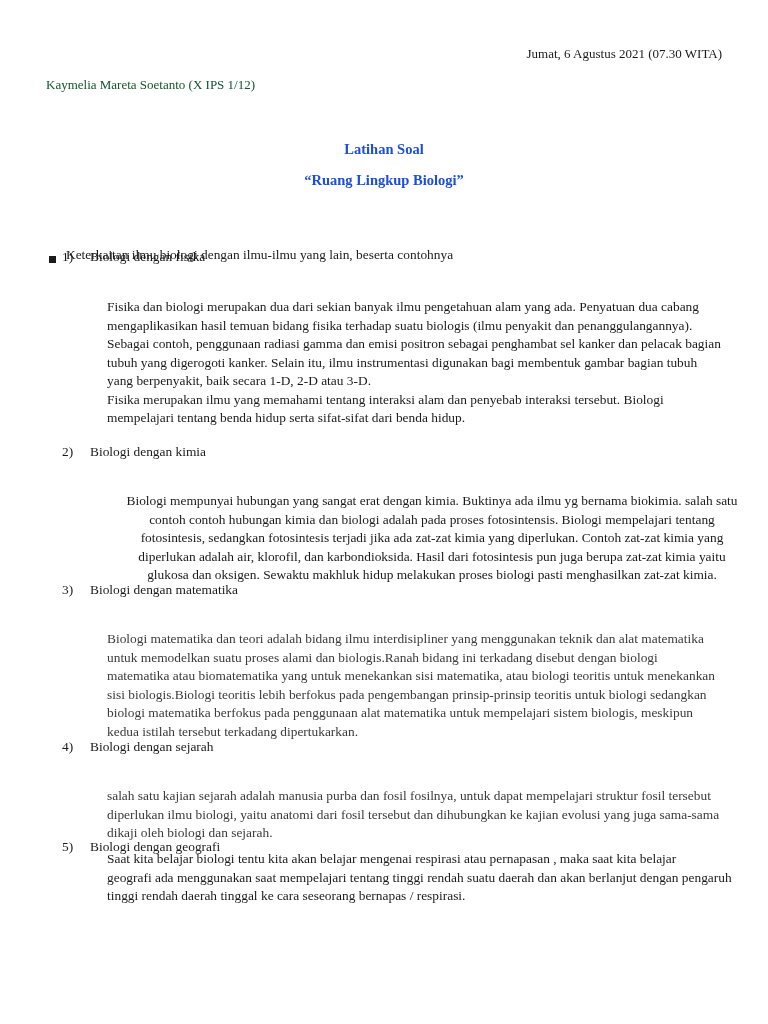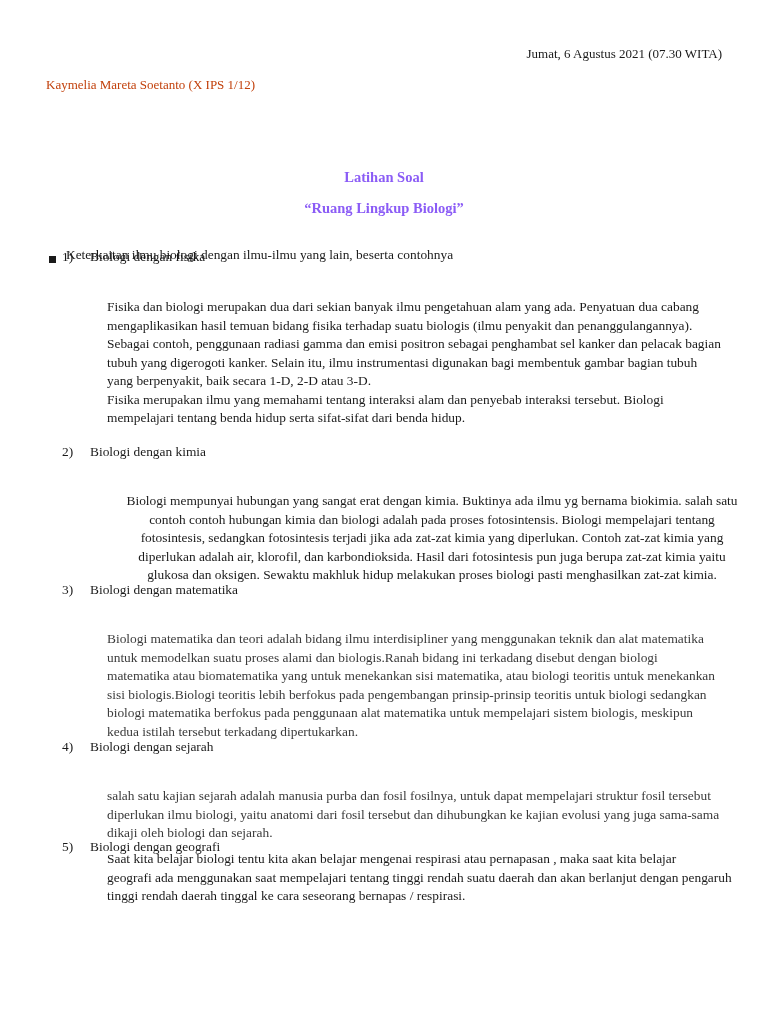--- a/index.html
+++ b/index.html
@@ -26,30 +26,29 @@
       top: 46px;
       right: 46px;
       font-size: 13px;
       color: #1a1a1a;
     }
     .author {
       position: absolute;
       top: 77px;
       left: 46px;
       font-size: 13px;
-      color: #c2410c;
+      color: #14532d;
     }
     .title {
       position: absolute;
       left: 0; width: 768px;
       text-align: center;
       font-weight: bold;
       font-size: 14.5px;
-      color: #8b5cf6;
-      margin-top: 28px;
+      color: #1d4ed8;
     }
     .title.t1 { top: 141px; }
     .title.t2 { top: 172px; }
 
     .bullet-line {
       position: absolute;
       top: 231px;
       left: 46px;
       display: flex;
       align-items: flex-end;

